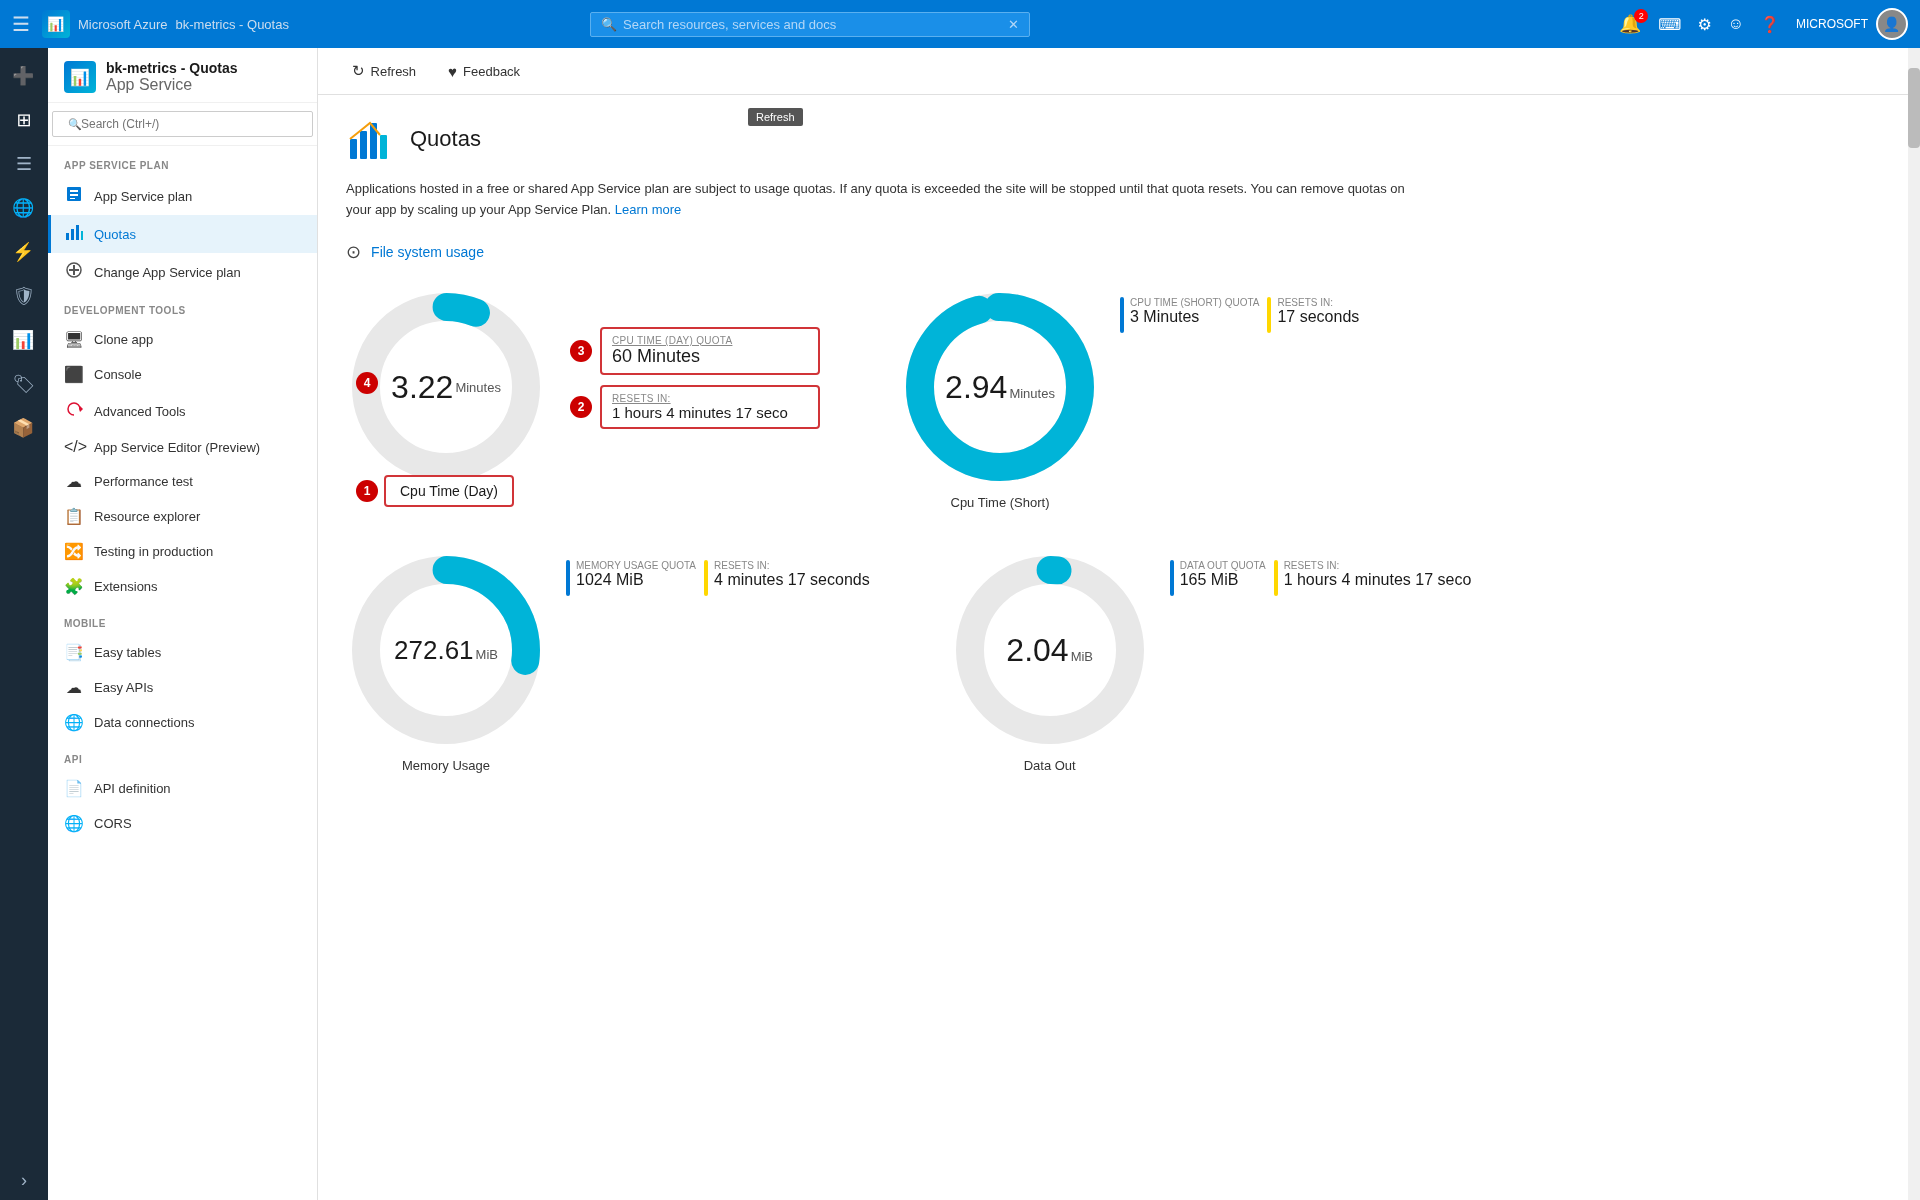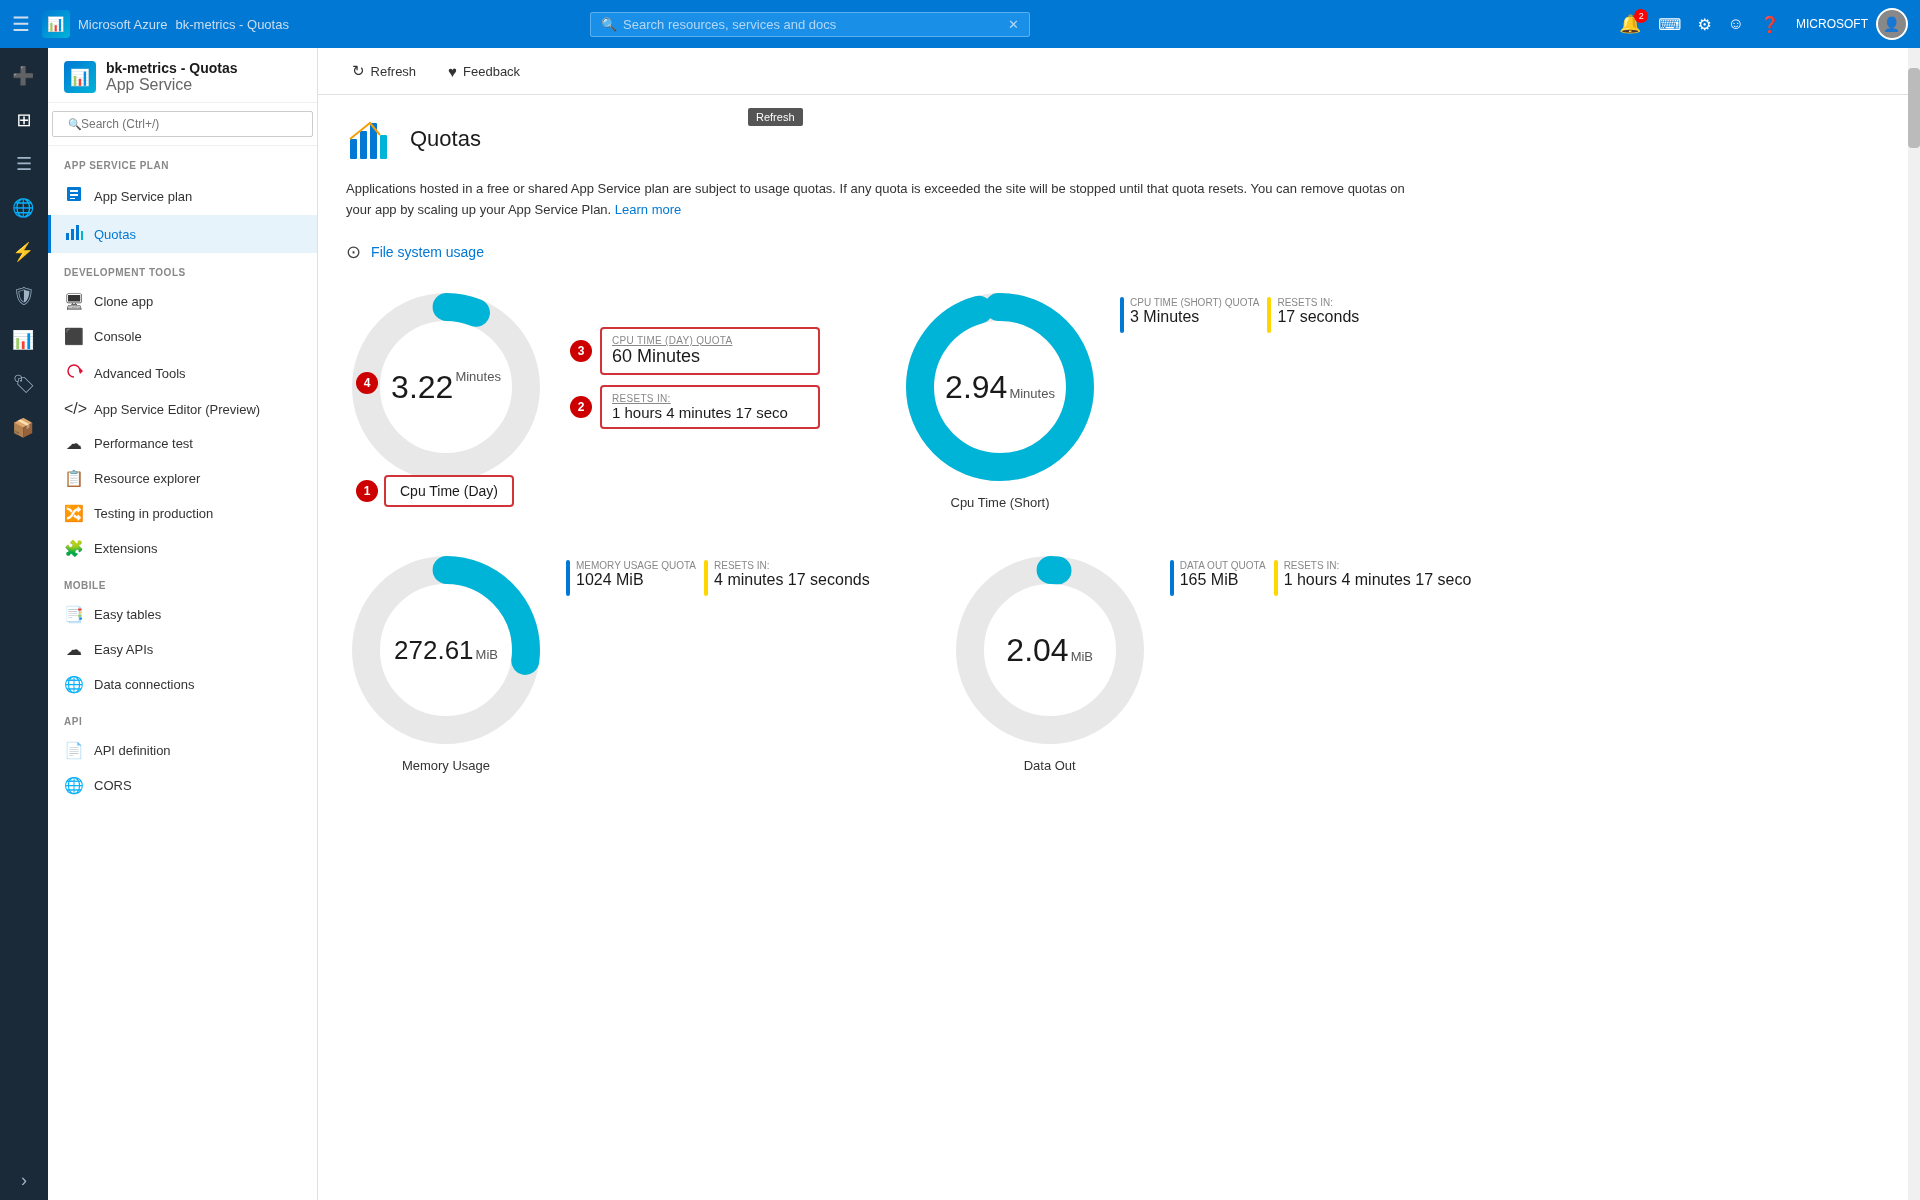--- a/index.html
+++ b/index.html
@@ -404,20 +404,30 @@
       <span class="item-icon">
         <svg width="18" height="18" viewBox="0 0 18 18">
             <rect x="1" y="10" width="3" height="7" fill="#0078d4"></rect>
             <rect x="6" y="6" width="3" height="11" fill="#0078d4"></rect>
             <rect x="11" y="2" width="3" height="15" fill="#0078d4"></rect>
             <rect x="16" y="8" width="2" height="9" fill="#00b4d8"></rect>
           </svg>
       </span>
       <span>Quotas</span>
     </div>
+    <div class="sidebar-item">
+      <span class="item-icon">
+        <svg width="18" height="18" viewBox="0 0 18 18">
+            <circle cx="9" cy="9" r="7" fill="none" stroke="#555" stroke-width="1.5"></circle>
+            <rect x="8" y="4" width="2" height="10" fill="#555"></rect>
+            <rect x="4" y="8" width="10" height="2" fill="#555"></rect>
+          </svg>
+      </span>
+      <span>Change App Service plan</span>
+    </div>
 
     <div class="sidebar-section-label">DEVELOPMENT TOOLS</div>
     <div class="sidebar-item">
       <span class="item-icon">🖥</span>
       <span>Clone app</span>
     </div>
     <div class="sidebar-item">
       <span class="item-icon">⬛</span>
       <span>Console</span>
     </div>
@@ -525,21 +535,21 @@
           </div>
 
           <div style="display:flex; flex-direction:column; align-items:center;">
 
             <div class="donut-container">
               <svg viewBox="0 0 200 200">
                 <circle cx="100" cy="100" r="80" fill="none" stroke="#e8e8e8" stroke-width="28"></circle>
                 <circle cx="100" cy="100" r="80" fill="none" stroke="#00b4d8" stroke-width="28" stroke-dasharray="30 472" stroke-dashoffset="125" stroke-linecap="round"></circle>
               </svg>
               <div class="donut-center">
-                <div style="display:flex;align-items:flex-start;gap:2px;">
+                <div style="display:flex;align-items:center;gap:2px;">
                   <span class="donut-value">3.22</span>
                   <span class="donut-unit">Minutes</span>
                 </div>
               </div>
             </div>
           </div>
 
           <div style="display:flex; flex-direction:column; gap:10px; padding-top:40px;">
             <div style="display:flex; align-items:center; gap:8px;">
               <div class="num-badge">3</div>

